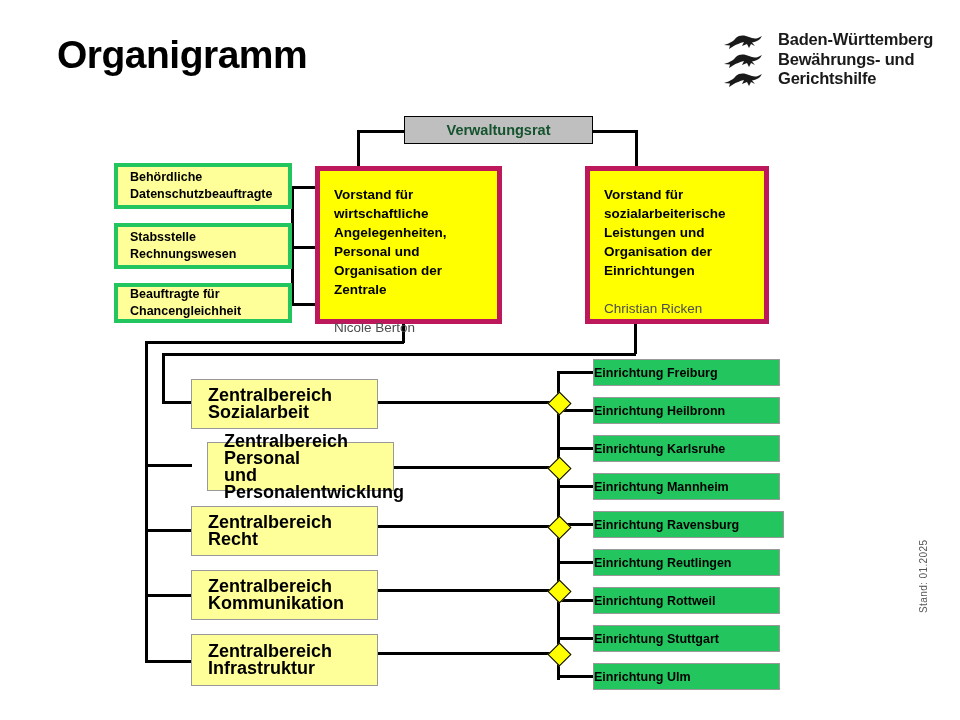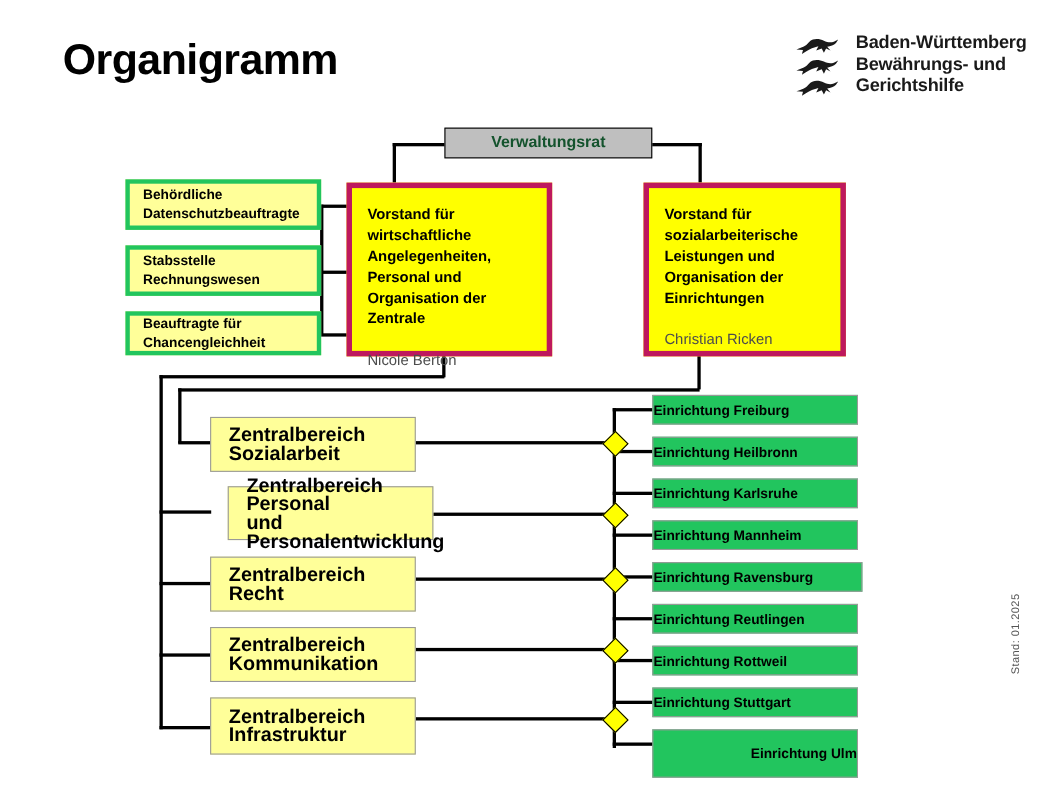--- a/index.html
+++ b/index.html
@@ -243,17 +243,17 @@
   </div>
   <div class="node n-fac" style="left:593px;top:549px;width:187px;height:27px;">
     <div class="ttl">Einrichtung Reutlingen</div>
   </div>
   <div class="node n-fac" style="left:593px;top:587px;width:187px;height:27px;">
     <div class="ttl">Einrichtung Rottweil</div>
   </div>
   <div class="node n-fac" style="left:593px;top:625px;width:187px;height:27px;">
     <div class="ttl">Einrichtung Stuttgart</div>
   </div>
-  <div class="node n-fac" style="left:593px;top:663px;width:187px;height:44px;text-align:right;">
+  <div class="node n-fac" style="left:593px;top:663px;width:187px;height:27px;">
     <div class="ttl">Einrichtung Ulm</div>
   </div>
 
 </div>
 
 </body></html>

